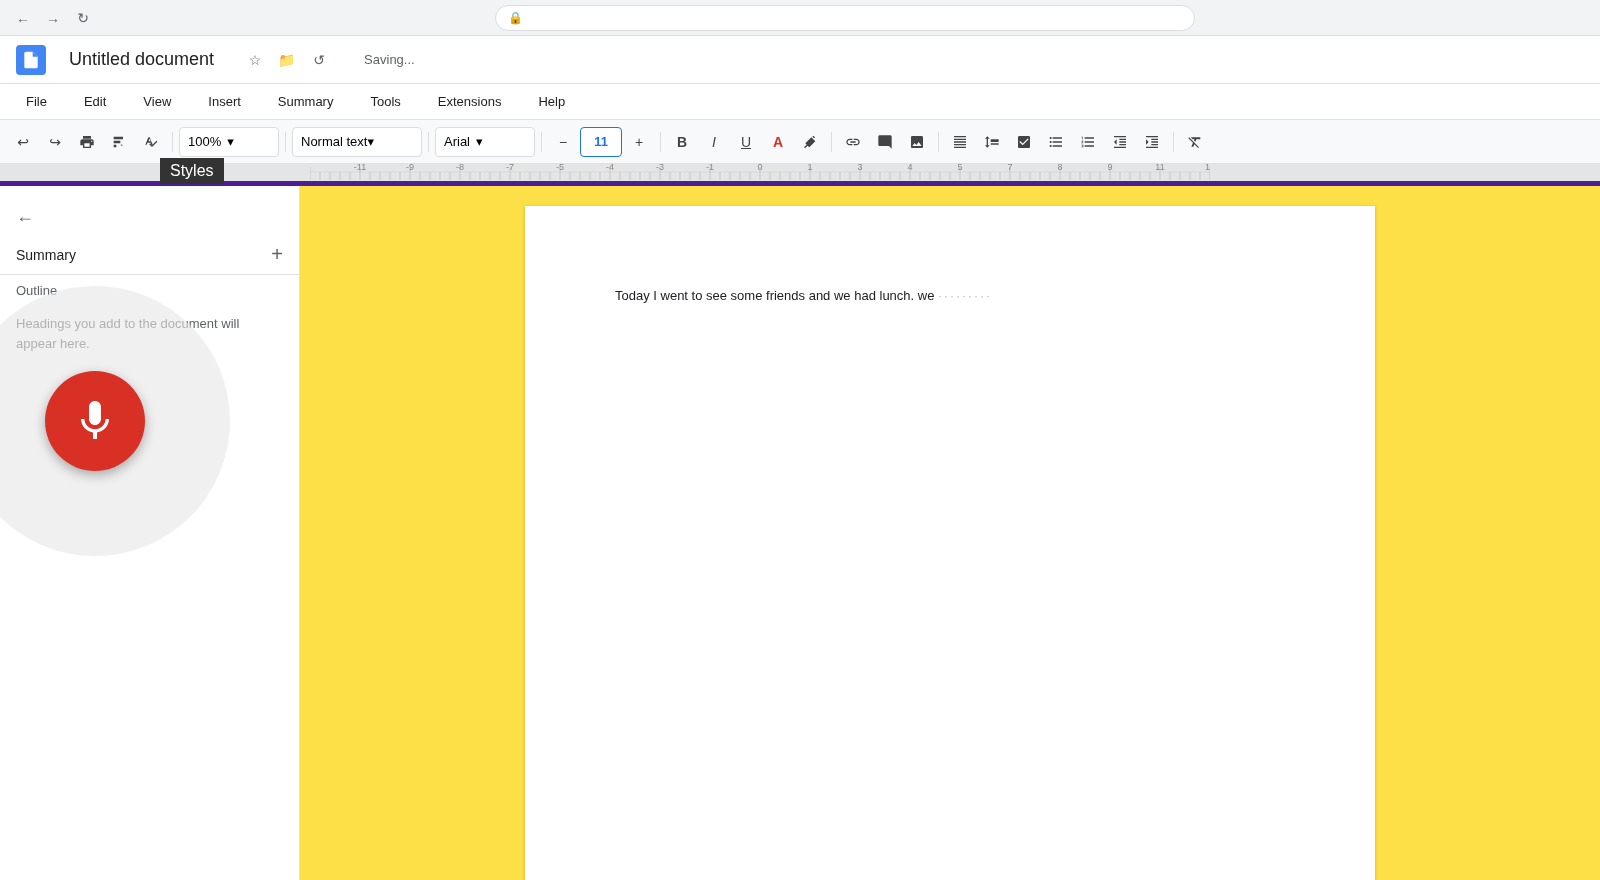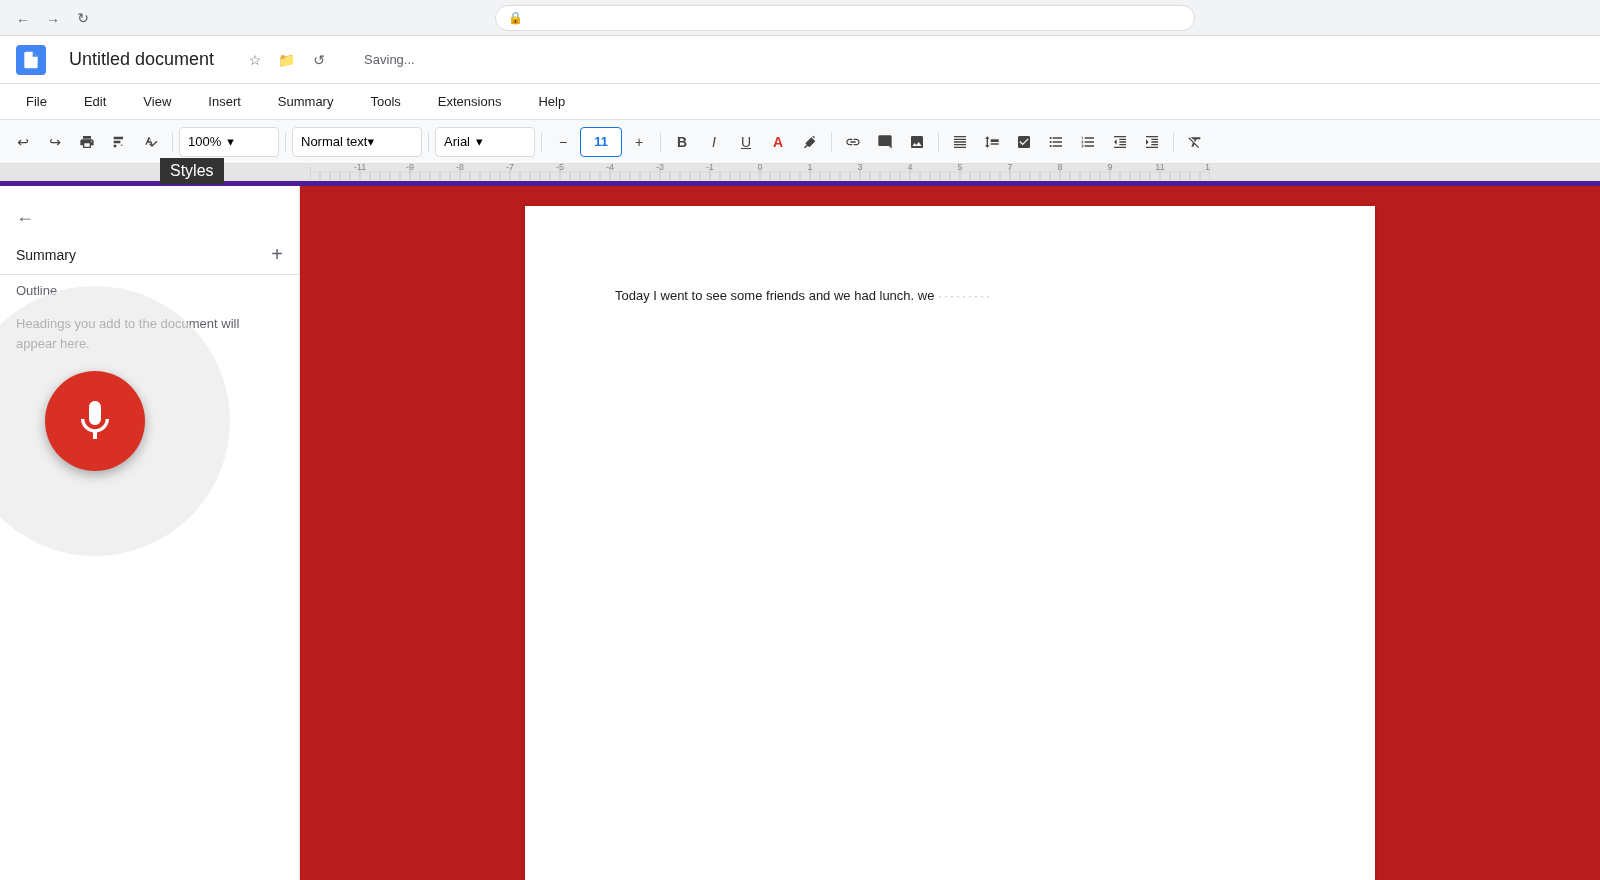--- a/index.html
+++ b/index.html
@@ -283,21 +283,21 @@
       align-items: center;
       justify-content: center;
       cursor: pointer;
       border: none;
       box-shadow: 0 4px 12px rgba(0,0,0,0.3);
     }
 
     
     .doc-area {
       flex: 1;
-      background: #b91c1c;
+      background: #fde047;
       display: flex;
       justify-content: center;
       padding: 20px;
       overflow-y: auto;
     }
     .doc-page {
       width: 850px;
       min-height: 700px;
       background: white;
       box-shadow: 0 1px 4px rgba(0,0,0,0.2);

